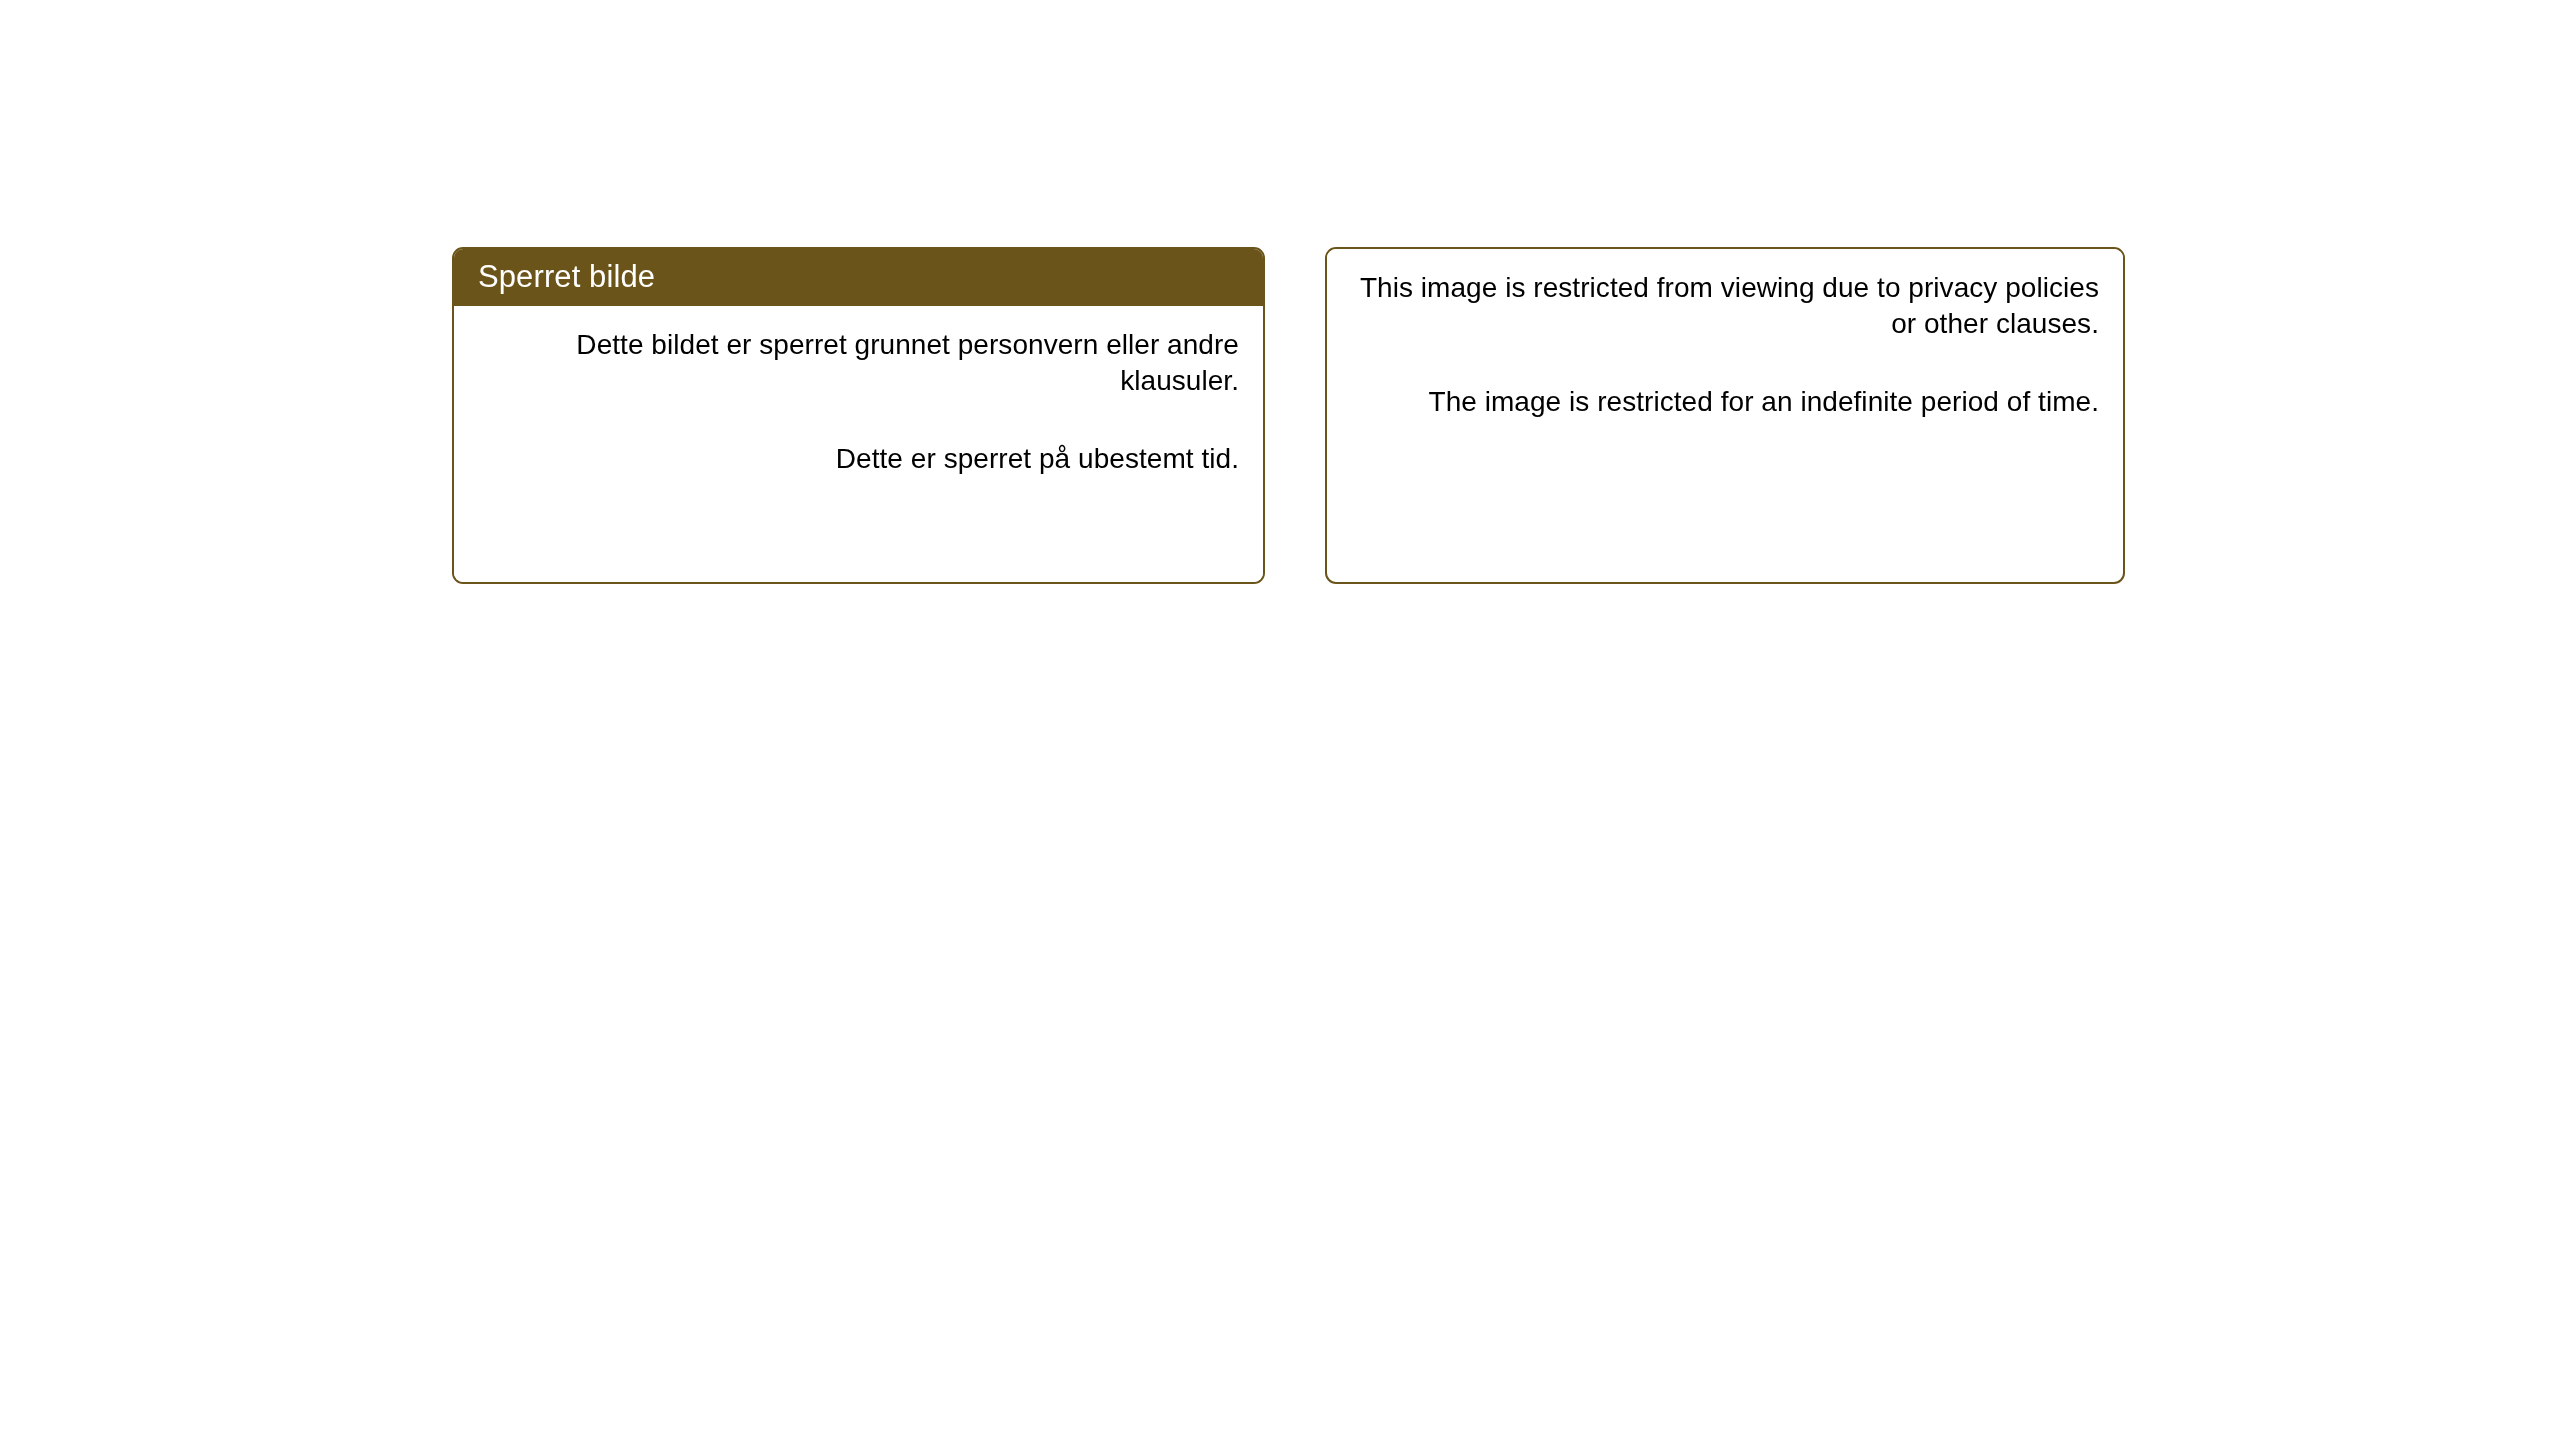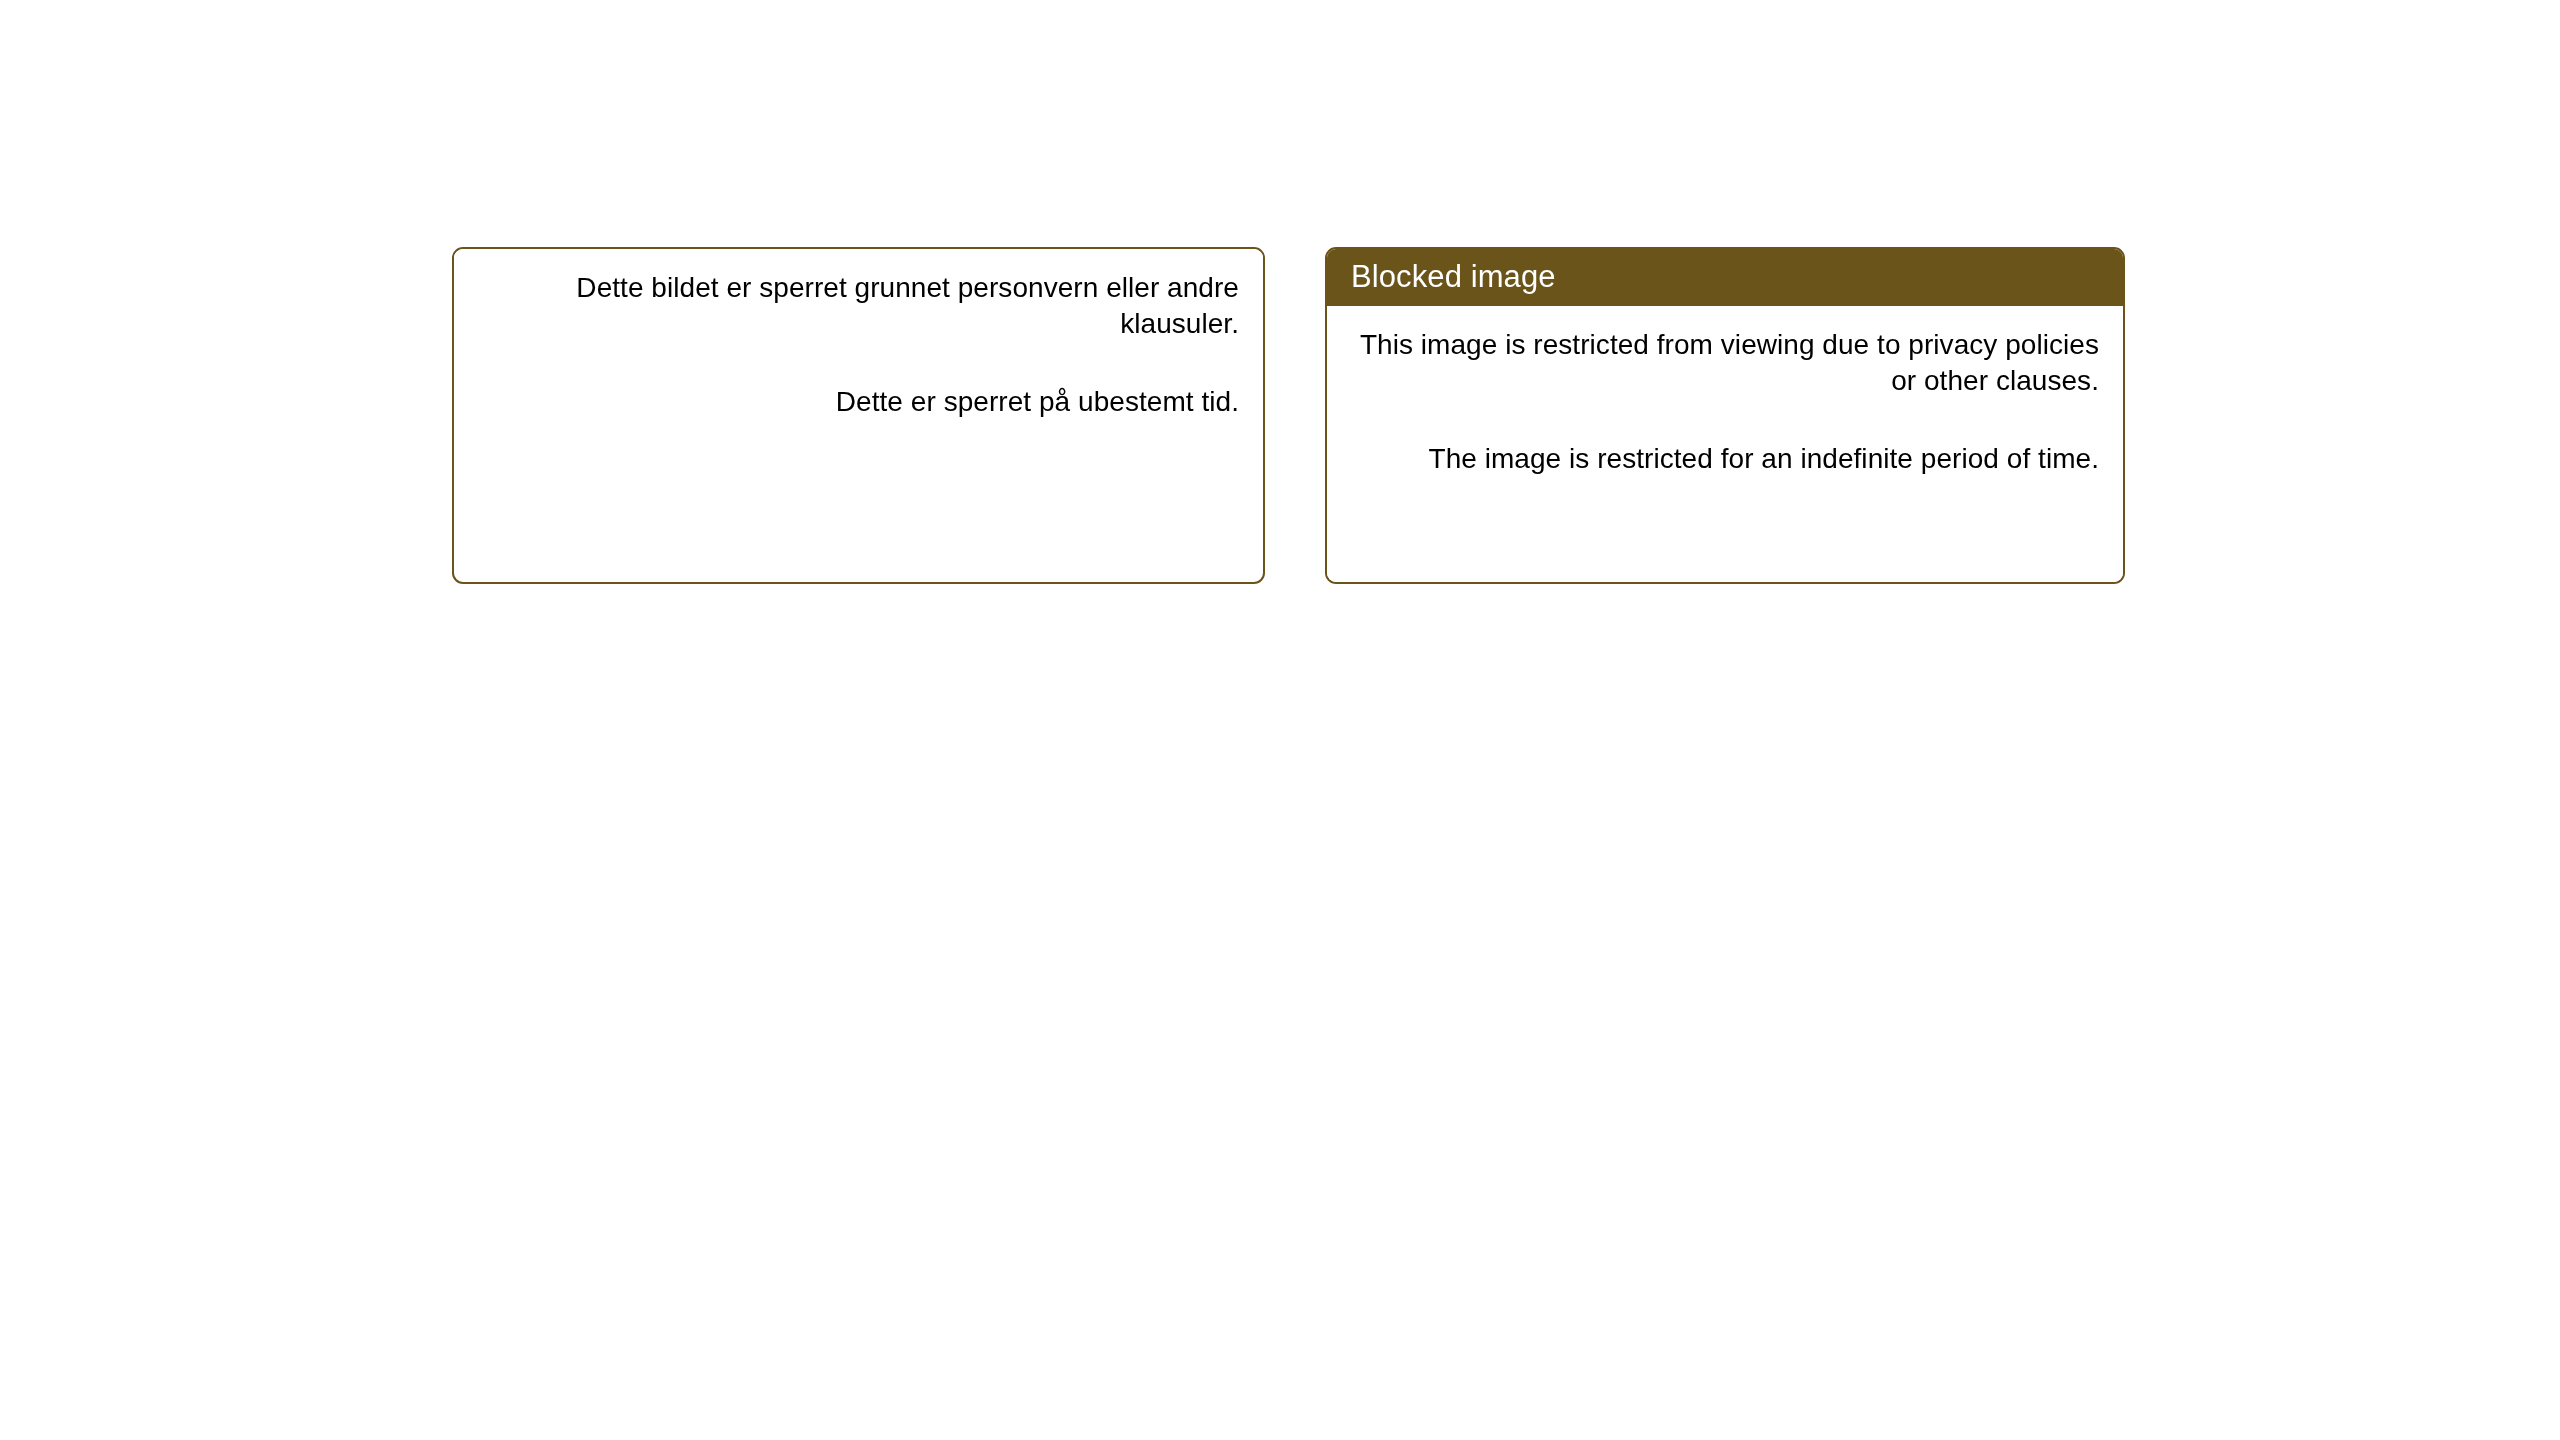--- a/index.html
+++ b/index.html
@@ -85,29 +85,29 @@
   .notice-paragraph.spaced {
     margin-top: 42px;
   }
 </style>
 </head>
 <body>
 
 <div class="stage">
 
   <section class="notice-card" id="card-no">
+    <div class="notice-header">
+      <h1 class="notice-title">Sperret bilde</h1>
+    </div>
     <div class="notice-body">
       <p class="notice-paragraph">Dette bildet er sperret grunnet personvern eller andre klausuler.</p>
       <p class="notice-paragraph spaced">Dette er sperret på ubestemt tid.</p>
     </div>
   </section>
 
   <section class="notice-card" id="card-en">
-    <div class="notice-header">
-      <h1 class="notice-title">Blocked image</h1>
-    </div>
     <div class="notice-body">
       <p class="notice-paragraph">This image is restricted from viewing due to privacy policies or other clauses.</p>
       <p class="notice-paragraph spaced">The image is restricted for an indefinite period of time.</p>
     </div>
   </section>
 
 </div>
 
 </body></html>

